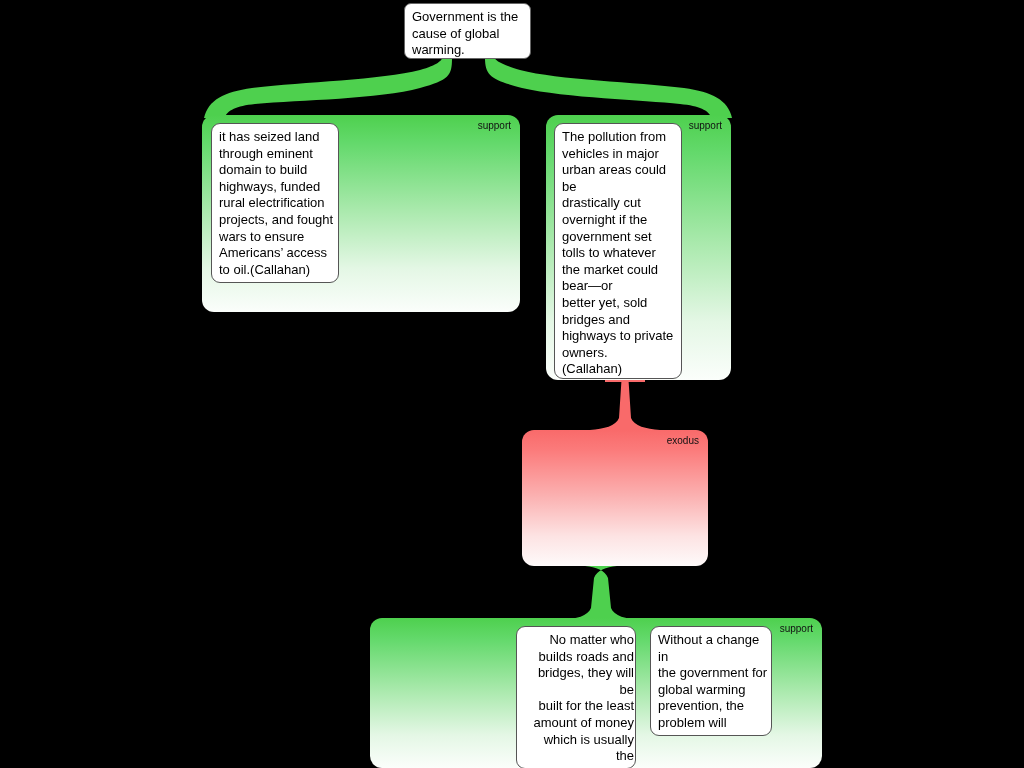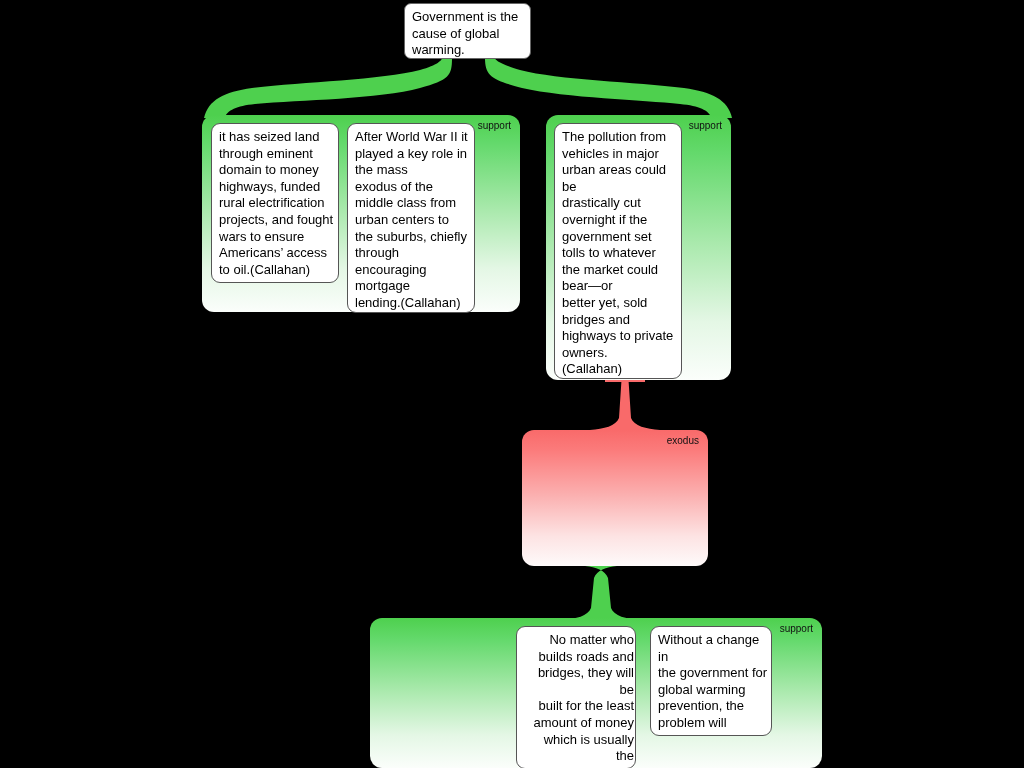--- a/index.html
+++ b/index.html
@@ -117,38 +117,27 @@
 
   <div class="card root" style="left:404px; top:3px; width:127px; height:56px;">Government is the
 cause of global
 warming.</div>
 
   <div class="group support" style="left:202px; top:115px; width:318px; height:197px;">
     <span class="group-label">support</span>
   </div>
   <div class="card" style="left:211px; top:123px; width:128px; height:160px;">it has seized land
 through eminent
-domain to money
+domain to build
 highways, funded
 rural electrification
 projects, and fought
 wars to ensure
 Americans’ access
 to oil.(Callahan)</div>
-  <div class="card" style="left:347px; top:123px; width:128px; height:190px;">After World War II it
-played a key role in
-the mass
-exodus of the
-middle class from
-urban centers to
-the suburbs, chiefly
-through
-encouraging
-mortgage
-lending.(Callahan)</div>
 
   <div class="group support" style="left:546px; top:115px; width:185px; height:265px;">
     <span class="group-label">support</span>
   </div>
   <div class="card" style="left:554px; top:123px; width:128px; height:256px;">The pollution from
 vehicles in major
 urban areas could
 be
 drastically cut
 overnight if the

